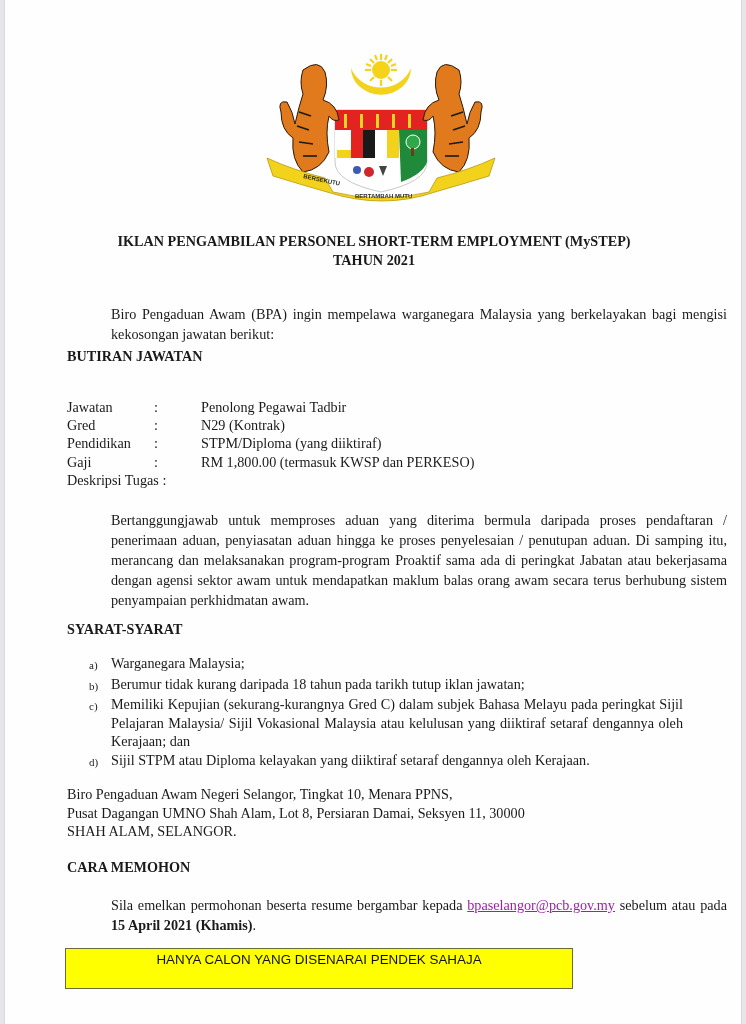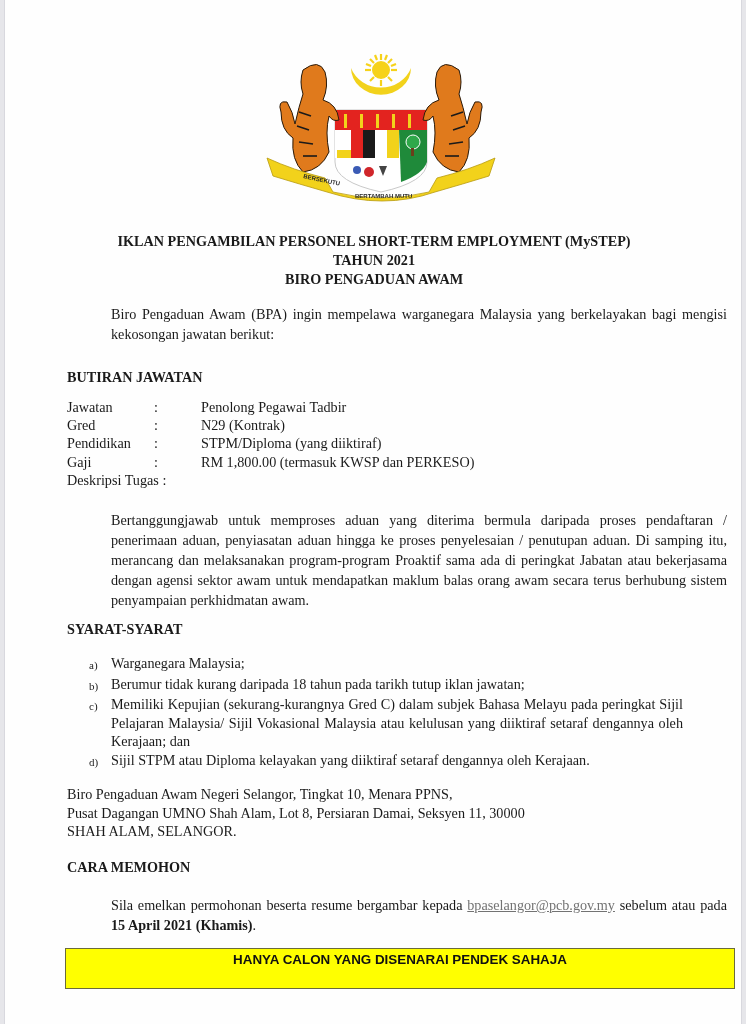--- a/index.html
+++ b/index.html
@@ -24,25 +24,25 @@
     .dcolon { width: 47px; }
     .dvalue { }
     .list { position: absolute; left: 88px; top: 654px; width: 594px; font-size: 14.2px; line-height: 18.6px; }
     .li { display: flex; }
     .li-marker { width: 22px; font-size: 11px; padding-top: 2px; }
     .li-text { flex: 1; text-align: justify; text-align-last: left; }
     .placement { position: absolute; left: 66px; top: 785px; font-size: 14.2px; line-height: 18.6px; }
     .placement-row { display: flex; }
     .placement-label { font-weight: bold; width: 114px; white-space: nowrap; }
     .placement-lines div { white-space: nowrap; }
-    .link { color: #737373; text-decoration: underline; }
+    .link { color: #a21caf; text-decoration: underline; }
     .notice {
-      position: absolute; left: 64px; top: 948px; width: 670px; height: 41px;
+      position: absolute; left: 64px; top: 948px; width: 508px; height: 41px;
       background: #ffff00; border: 1px solid #6b6b3a;
-      font-family: "Liberation Sans", "DejaVu Sans", sans-serif; font-weight: bold;
+      font-family: "Liberation Sans", "DejaVu Sans", sans-serif; font-weight: normal;
       font-size: 13.4px; line-height: 18px; text-align: center; padding-top: 2px;
       color: #111;
     }
   </style>
 </head>
 <body>
 
 <div class="page">
 
   <svg class="crest" viewBox="0 0 236 160">
@@ -105,26 +105,25 @@
     </g>
 
     <path d="M4 116 Q30 128 62 136 L70 150 Q118 162 166 150 L174 136 Q206 128 232 116 L226 134 Q200 142 172 150 Q120 168 64 150 Q36 142 10 134 Z" fill="#f2d21b" stroke="#b89a10" stroke-width="0.8"></path>
     <text x="40" y="136" font-size="6" font-weight="bold" fill="#2a2a2a" transform="rotate(12 40 136)" font-family="Liberation Sans, sans-serif">BERSEKUTU</text>
     <text x="92" y="156" font-size="6" font-weight="bold" fill="#2a2a2a" font-family="Liberation Sans, sans-serif">BERTAMBAH MUTU</text>
   </svg>
 
   <div class="title-block" style="left:-4px;">
     <div>IKLAN PENGAMBILAN PERSONEL SHORT-TERM EMPLOYMENT (MySTEP)</div>
     <div>TAHUN 2021</div>
-    <div>BIRO PENGADUAN AWAM</div>
   </div>
 
   <div class="para justify" style="top:304px; left:62px;">Biro Pengaduan Awam (BPA) ingin mempelawa warganegara Malaysia yang berkelayakan bagi mengisi kekosongan jawatan berikut:</div>
 
-  <div class="heading" style="top:369px; left:62px;">BUTIRAN JAWATAN</div>
+  <div class="heading" style="top:348px; left:62px;">BUTIRAN JAWATAN</div>
 
   <div class="details" style="left:62px;">
     <div class="drow">
       <span class="dlabel">Jawatan</span>
       <span class="dcolon">:</span>
       <span class="dvalue">Penolong Pegawai Tadbir</span>
     </div>
     <div class="drow">
       <span class="dlabel">Gred</span>
       <span class="dcolon">:</span>

